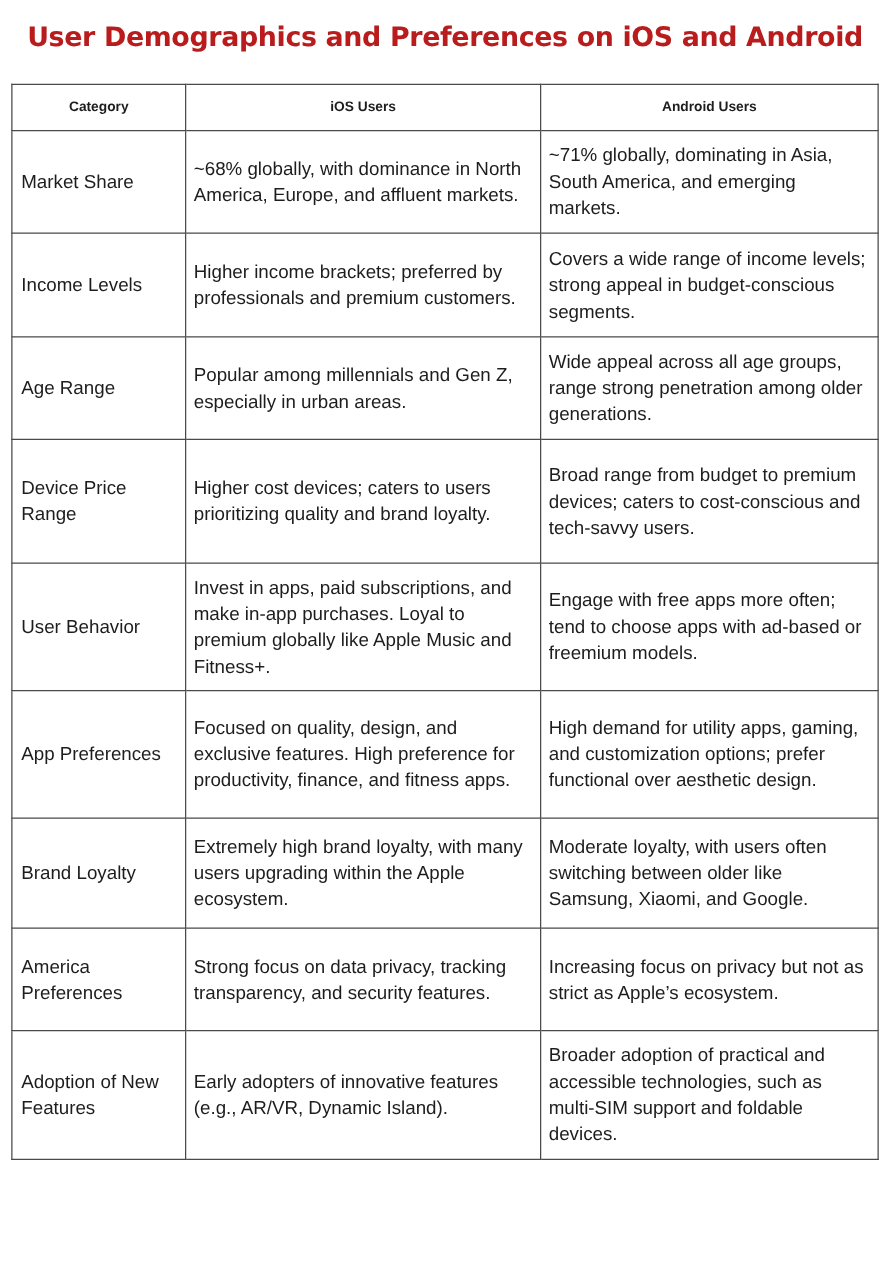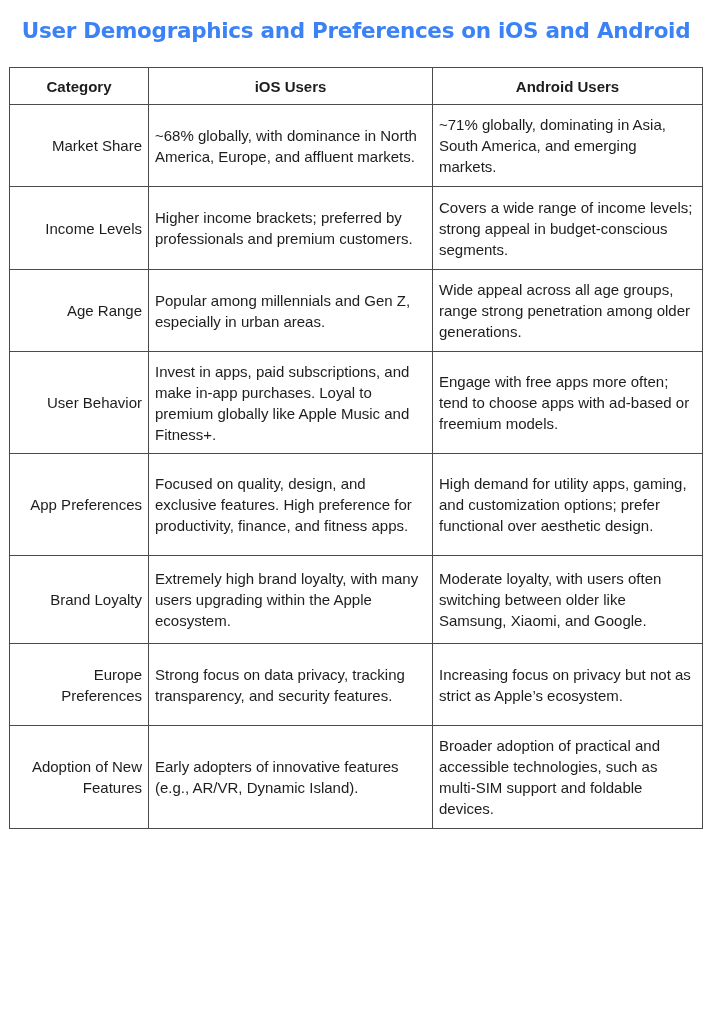--- a/index.html
+++ b/index.html
@@ -18,21 +18,21 @@
     .title {
       position: absolute;
       left: 0;
       top: 18px;
       width: 712px;
       text-align: center;
       font-family: "DejaVu Sans", sans-serif;
       font-weight: bold;
       font-size: 21.5px;
       letter-spacing: -0.3px;
-      color: #3b82f6;
+      color: #b91c1c;
       white-space: nowrap;
     }
     table.grid {
       position: absolute;
       left: 9px;
       top: 67px;
       width: 693px;
       border-collapse: collapse;
       table-layout: fixed;
     }
@@ -45,25 +45,24 @@
       font-size: 15px;
       line-height: 21px;
       color: #1d1d1d;
       text-align: left;
       padding: 0 6px;
     }
     table.grid th {
       font-weight: bold;
       text-align: center;
       height: 36px;
-      font-size: 15px;
+      font-size: 11px;
     }
     table.grid td.cat {
       padding-left: 7px;
-      text-align: right;
     }
   </style>
 </head>
 <body>
 
 <div class="title">User Demographics and Preferences on iOS and Android</div>
 
 <table class="grid">
   <colgroup>
     <col class="c0">
@@ -86,37 +85,42 @@
     <tr style="height: 83px;">
       <td class="cat">Income Levels</td>
       <td>Higher income brackets; preferred by professionals and premium customers.</td>
       <td>Covers a wide range of income levels; strong appeal in budget-conscious segments.</td>
     </tr>
     <tr style="height: 82px;">
       <td class="cat">Age Range</td>
       <td>Popular among millennials and Gen Z, especially in urban areas.</td>
       <td>Wide appeal across all age groups, range strong penetration among older generations.</td>
     </tr>
+    <tr style="height: 99px;">
+      <td class="cat">Device Price Range</td>
+      <td>Higher cost devices; caters to users prioritizing quality and brand loyalty.</td>
+      <td>Broad range from budget to premium devices; caters to cost-conscious and tech-savvy users.</td>
+    </tr>
     <tr style="height: 102px;">
       <td class="cat">User Behavior</td>
       <td>Invest in apps, paid subscriptions, and make in-app purchases. Loyal to premium globally like Apple Music and Fitness+.</td>
       <td>Engage with free apps more often; tend to choose apps with ad-based or freemium models.</td>
     </tr>
     <tr style="height: 102px;">
       <td class="cat">App Preferences</td>
       <td>Focused on quality, design, and exclusive features. High preference for productivity, finance, and fitness apps.</td>
       <td>High demand for utility apps, gaming, and customization options; prefer functional over aesthetic design.</td>
     </tr>
     <tr style="height: 88px;">
       <td class="cat">Brand Loyalty</td>
       <td>Extremely high brand loyalty, with many users upgrading within the Apple ecosystem.</td>
       <td>Moderate loyalty, with users often switching between older like Samsung, Xiaomi, and Google.</td>
     </tr>
     <tr style="height: 82px;">
-      <td class="cat">Europe Preferences</td>
+      <td class="cat">America Preferences</td>
       <td>Strong focus on data privacy, tracking transparency, and security features.</td>
       <td>Increasing focus on privacy but not as strict as Apple’s ecosystem.</td>
     </tr>
     <tr style="height: 103px;">
       <td class="cat">Adoption of New Features</td>
       <td>Early adopters of innovative features (e.g., AR/VR, Dynamic Island).</td>
       <td>Broader adoption of practical and accessible technologies, such as multi-SIM support and foldable devices.</td>
     </tr>
   </tbody>
 </table>

